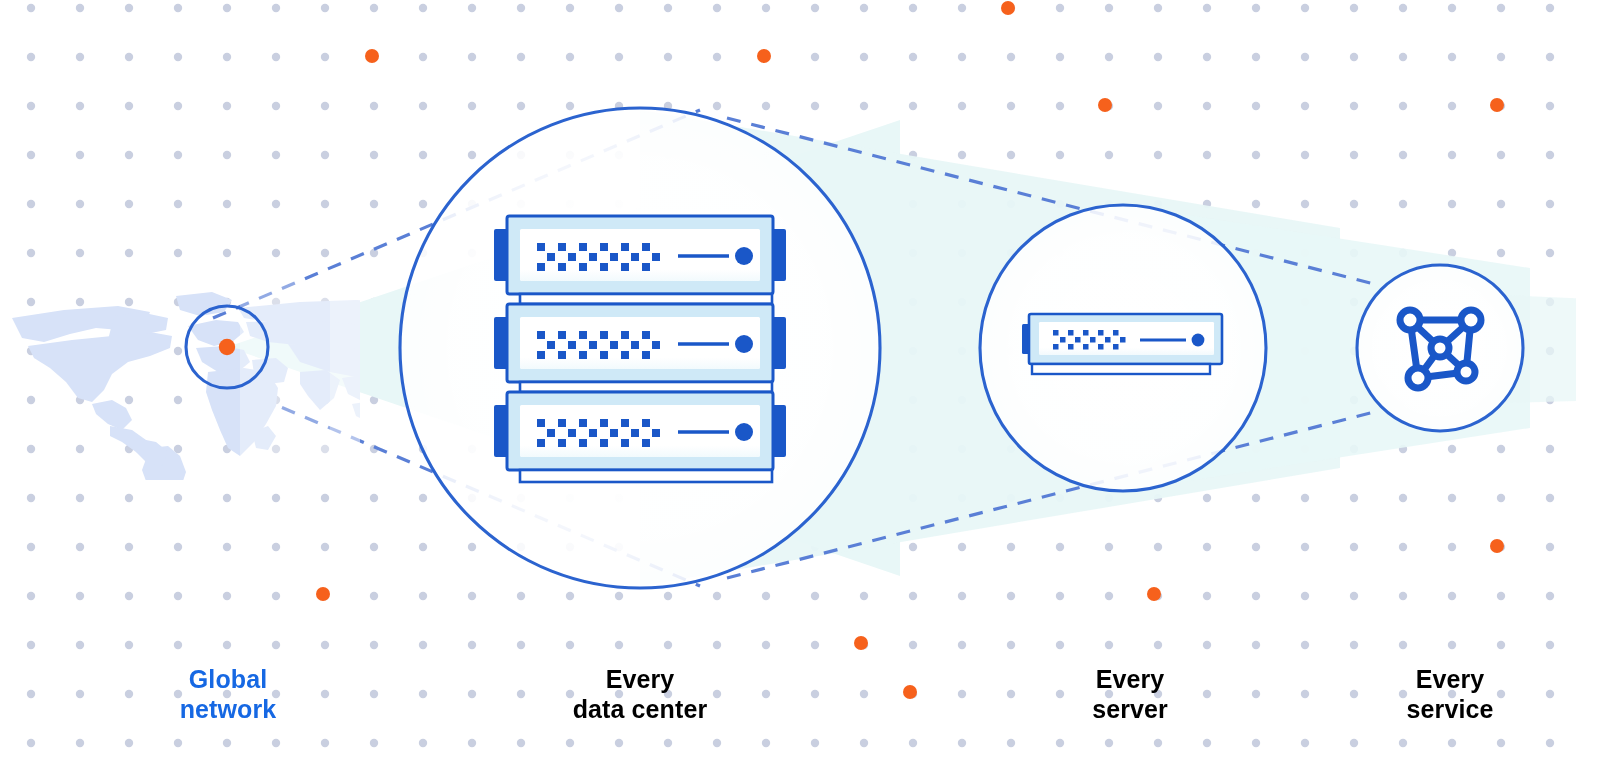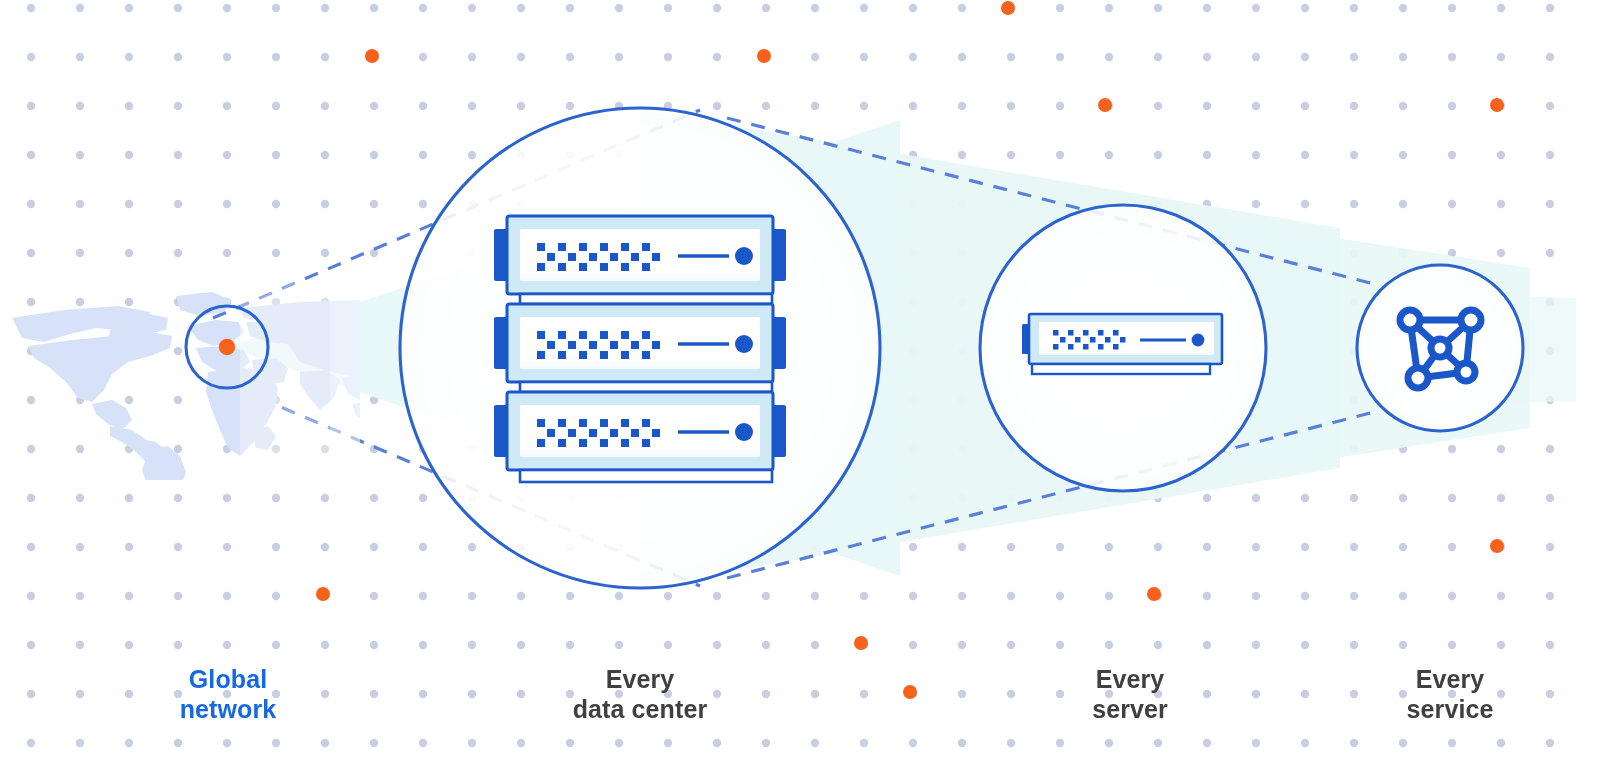--- a/index.html
+++ b/index.html
@@ -26,21 +26,21 @@
   }
   .label {
     position: absolute;
     text-align: center;
     font-family: "Liberation Sans", sans-serif;
     font-size: 25px;
     line-height: 30px;
     font-weight: 700;
     letter-spacing: 0.1px;
     white-space: pre-line;
-    color: #404040;
+    color: #000000;
     user-select: none;
   }
   .label.accent { color: #1668e3; }
   #label-global   { left: 118px;  top: 664px; width: 220px; }
   #label-dc       { left: 530px;  top: 664px; width: 220px; }
   #label-server   { left: 1020px; top: 664px; width: 220px; }
   #label-service  { left: 1340px; top: 664px; width: 220px; }
 </style>
 </head>
 <body>

